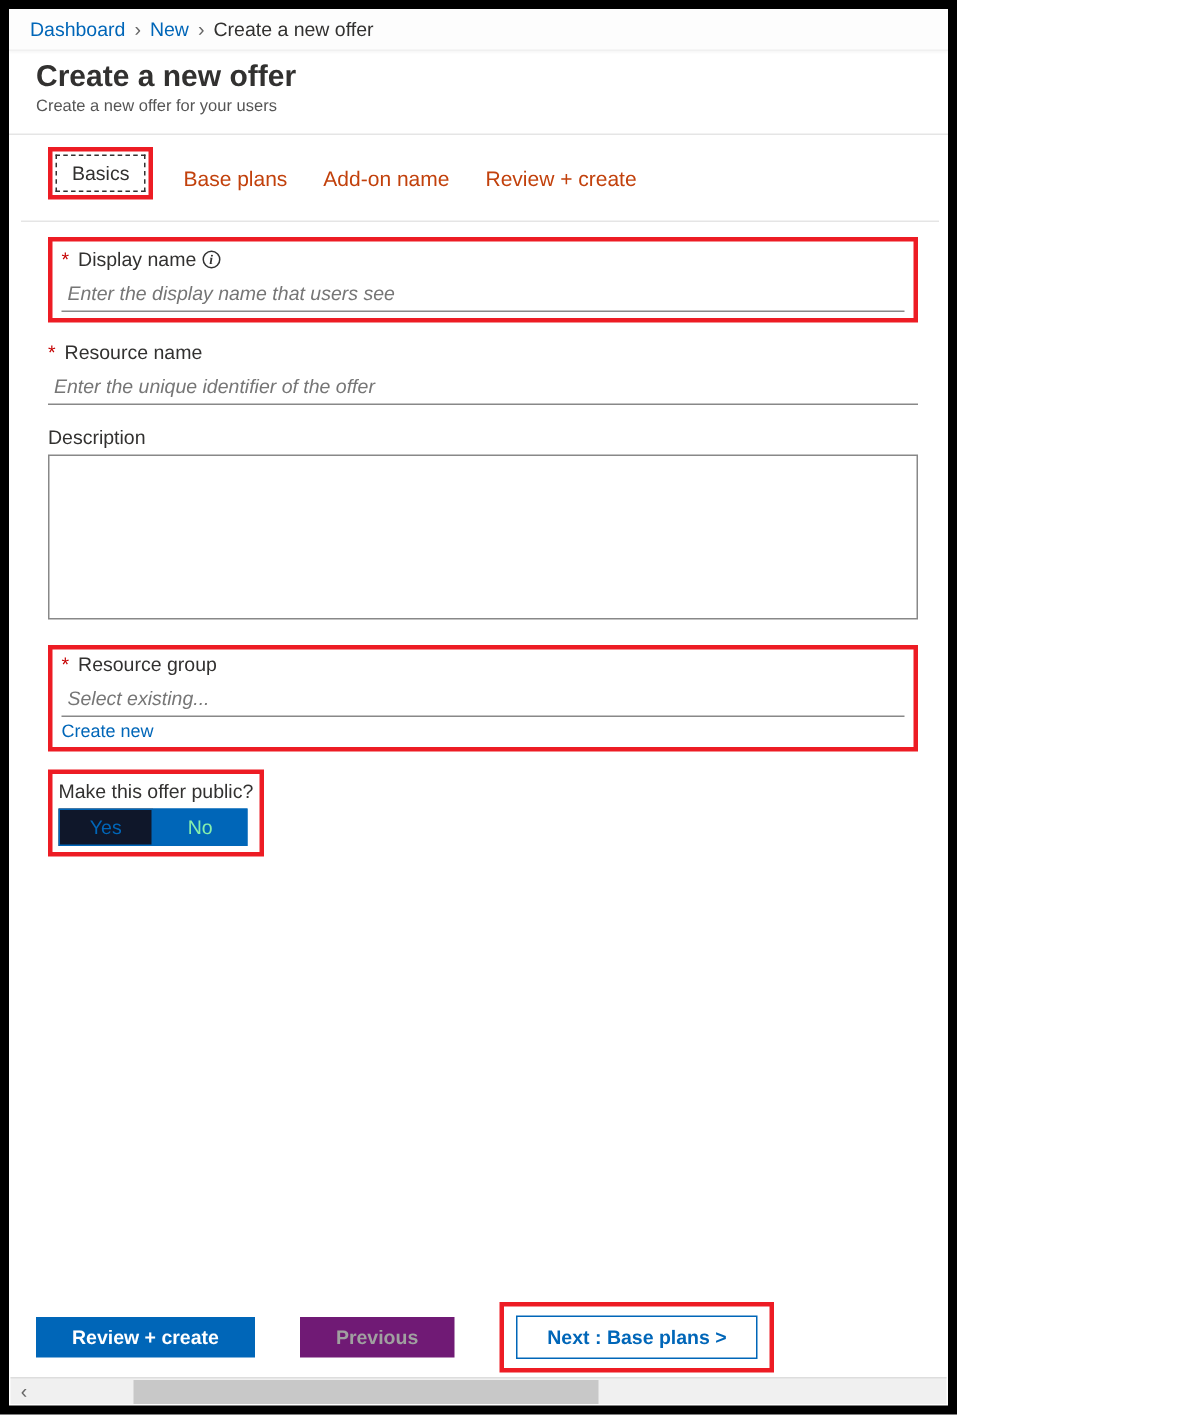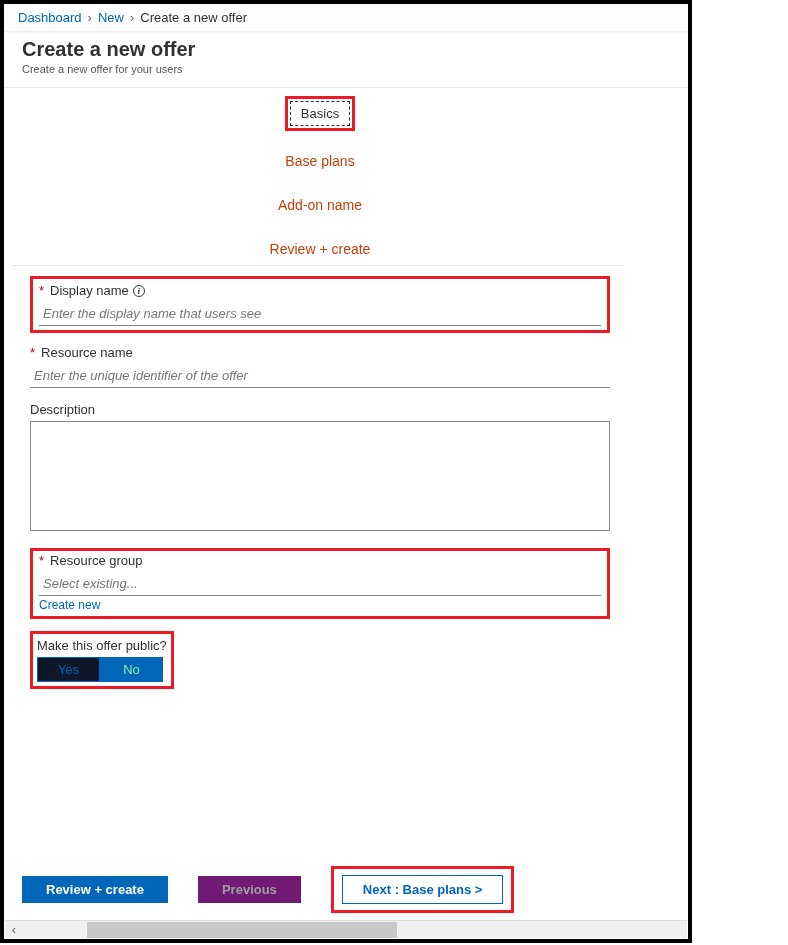--- a/index.html
+++ b/index.html
@@ -7,22 +7,22 @@
       font-family: 'Segoe UI', Tahoma, Arial, sans-serif;
       font-size: 13px;
       color: #323130;
       background: #ffffff;
       width: 788px;
       height: 945px;
       position: relative;
       overflow: hidden;
     }
     .page-wrap {
-      border: 4px solid #000000;
-      width: 692px;
+      border: 6px solid #000000;
+      width: 638px;
       height: 943px;
       position: relative;
     }
     .content-area {
       width: 620px;
       padding: 0 0 0 8px;
     }
     
     .breadcrumb {
       padding: 6px 14px 6px 14px;
@@ -39,24 +39,23 @@
     .breadcrumb .current { color: #323130; }
     
     .title-block { padding: 6px 14px 8px 18px; }
     .title-block h1 { font-size: 20px; font-weight: 600; }
     .title-block .subtitle { font-size: 11px; color: #555; margin-top: 2px; }
     .title-divider { border-top: 1px solid #e5e5e5; margin: 4px 0 0 0; }
     
     .tabs {
       display: flex;
       gap: 16px;
-      padding: 14px 14px 0 18px;
+      padding: 14px 14px 12px 18px;
       border-bottom: 1px solid #e5e5e5;
-      align-items: center;
-      flex-direction: column;
+      align-items: flex-end;
     }
     .tab {
       font-size: 14px;
       padding: 4px 4px 8px 4px;
       cursor: pointer;
       color: #c2410c;
     }
     .tab-active-wrap {
       border: 3px solid #ed1c24;
       padding: 2px;

